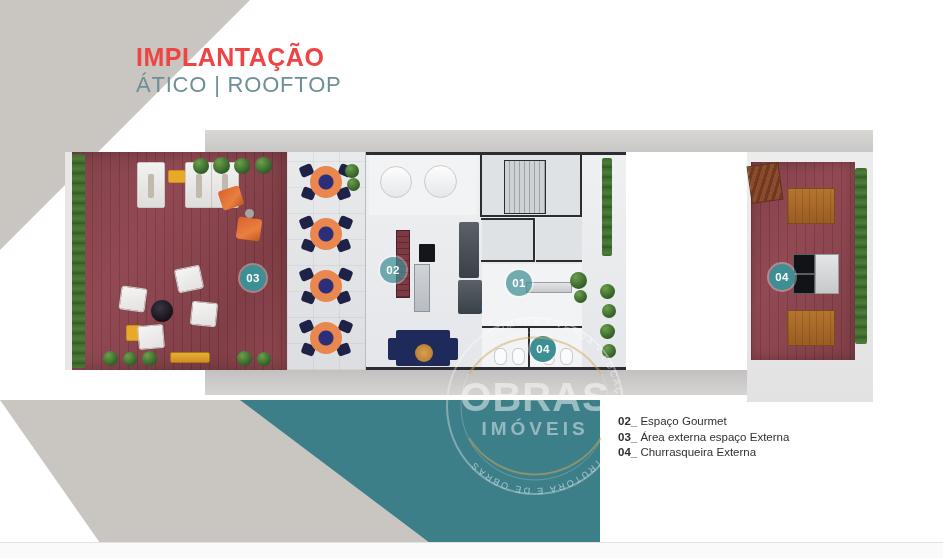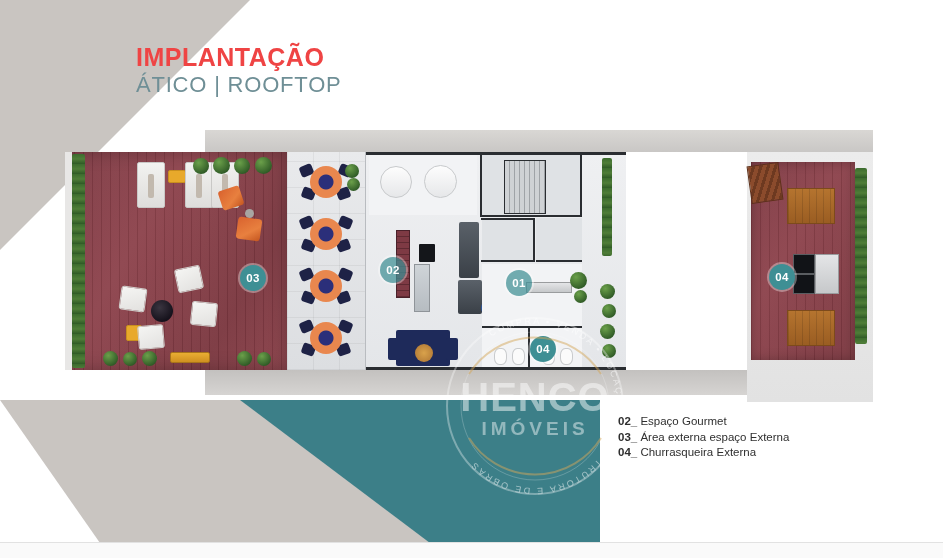--- a/index.html
+++ b/index.html
@@ -598,21 +598,21 @@
           <path id="ringpath" d="M 100,100 m -82,0 a 82,82 0 1,1 164,0 a 82,82 0 1,1 -164,0"></path>
         </defs>
         <circle cx="100" cy="100" r="88" fill="none" stroke="rgba(255,255,255,0.55)" stroke-width="2"></circle>
         <circle cx="100" cy="100" r="74" fill="none" stroke="rgba(255,255,255,0.35)" stroke-width="1"></circle>
         <path d="M 34,68 A 78,78 0 0 1 166,68" fill="none" stroke="rgba(212,168,90,0.8)" stroke-width="2"></path>
         <path d="M 34,132 A 78,78 0 0 0 166,132" fill="none" stroke="rgba(212,168,90,0.8)" stroke-width="2"></path>
         <text font-family="'Liberation Sans', sans-serif" font-size="9" fill="rgba(255,255,255,0.85)" letter-spacing="2.2">
           <textPath href="#ringpath" startOffset="16%">COMPRA • VENDA • LOCAÇÃO • CONSTRUTORA E DE OBRAS</textPath>
         </text>
       </svg>
-      <div id="watermark-text">HENCO</div>
+      <div id="watermark-text">OBRAS</div>
       <div id="watermark-sub">IMÓVEIS</div>
     </div>
   </div>
 
   <div id="legend">
     <div class="legend-row">
       <span class="legend-num">02_</span>
       <span>Espaço Gourmet</span>
     </div>
     <div class="legend-row">

